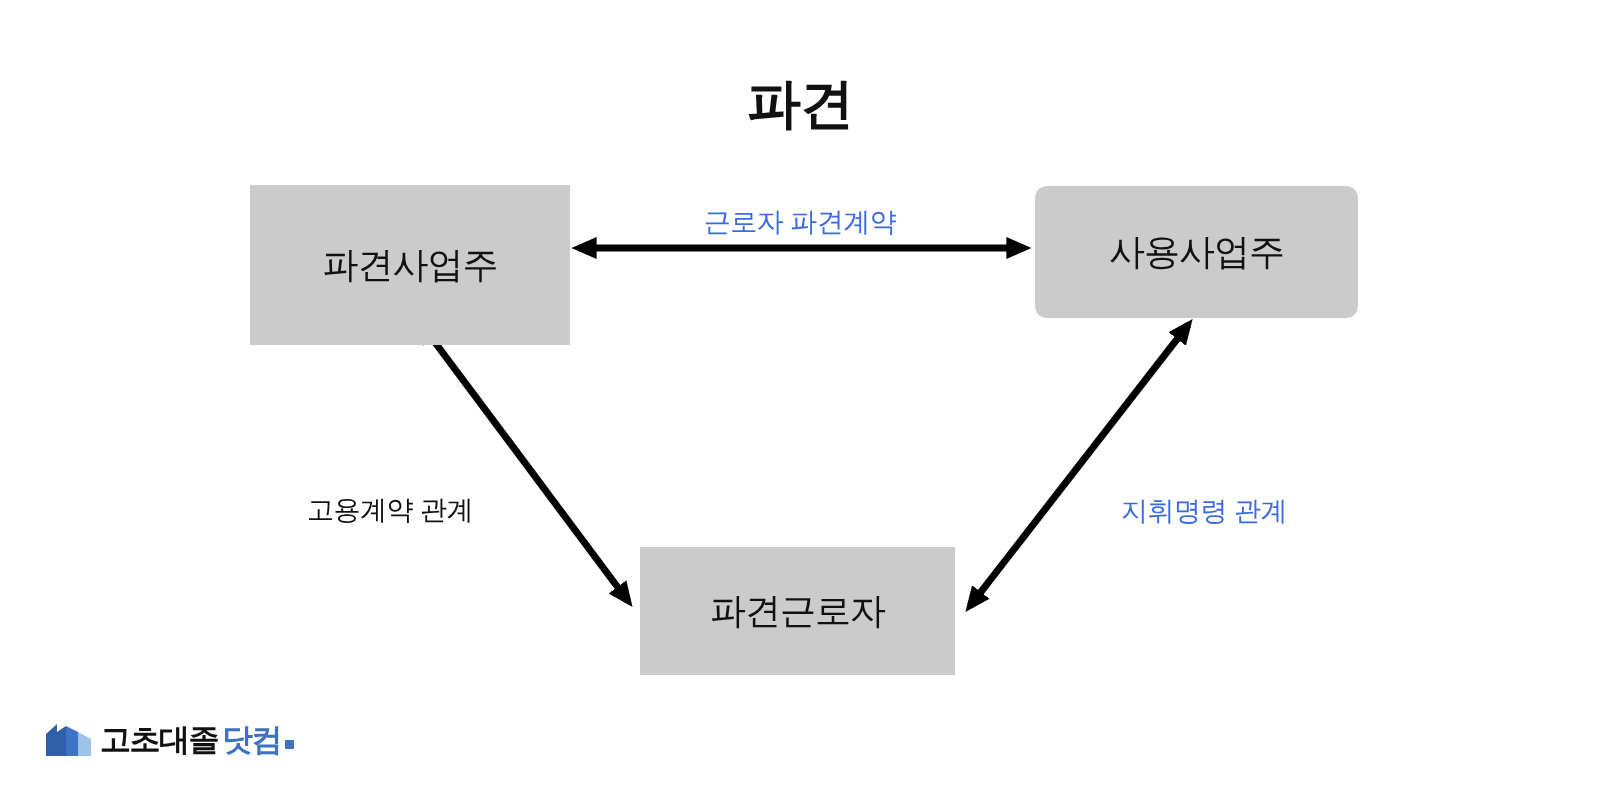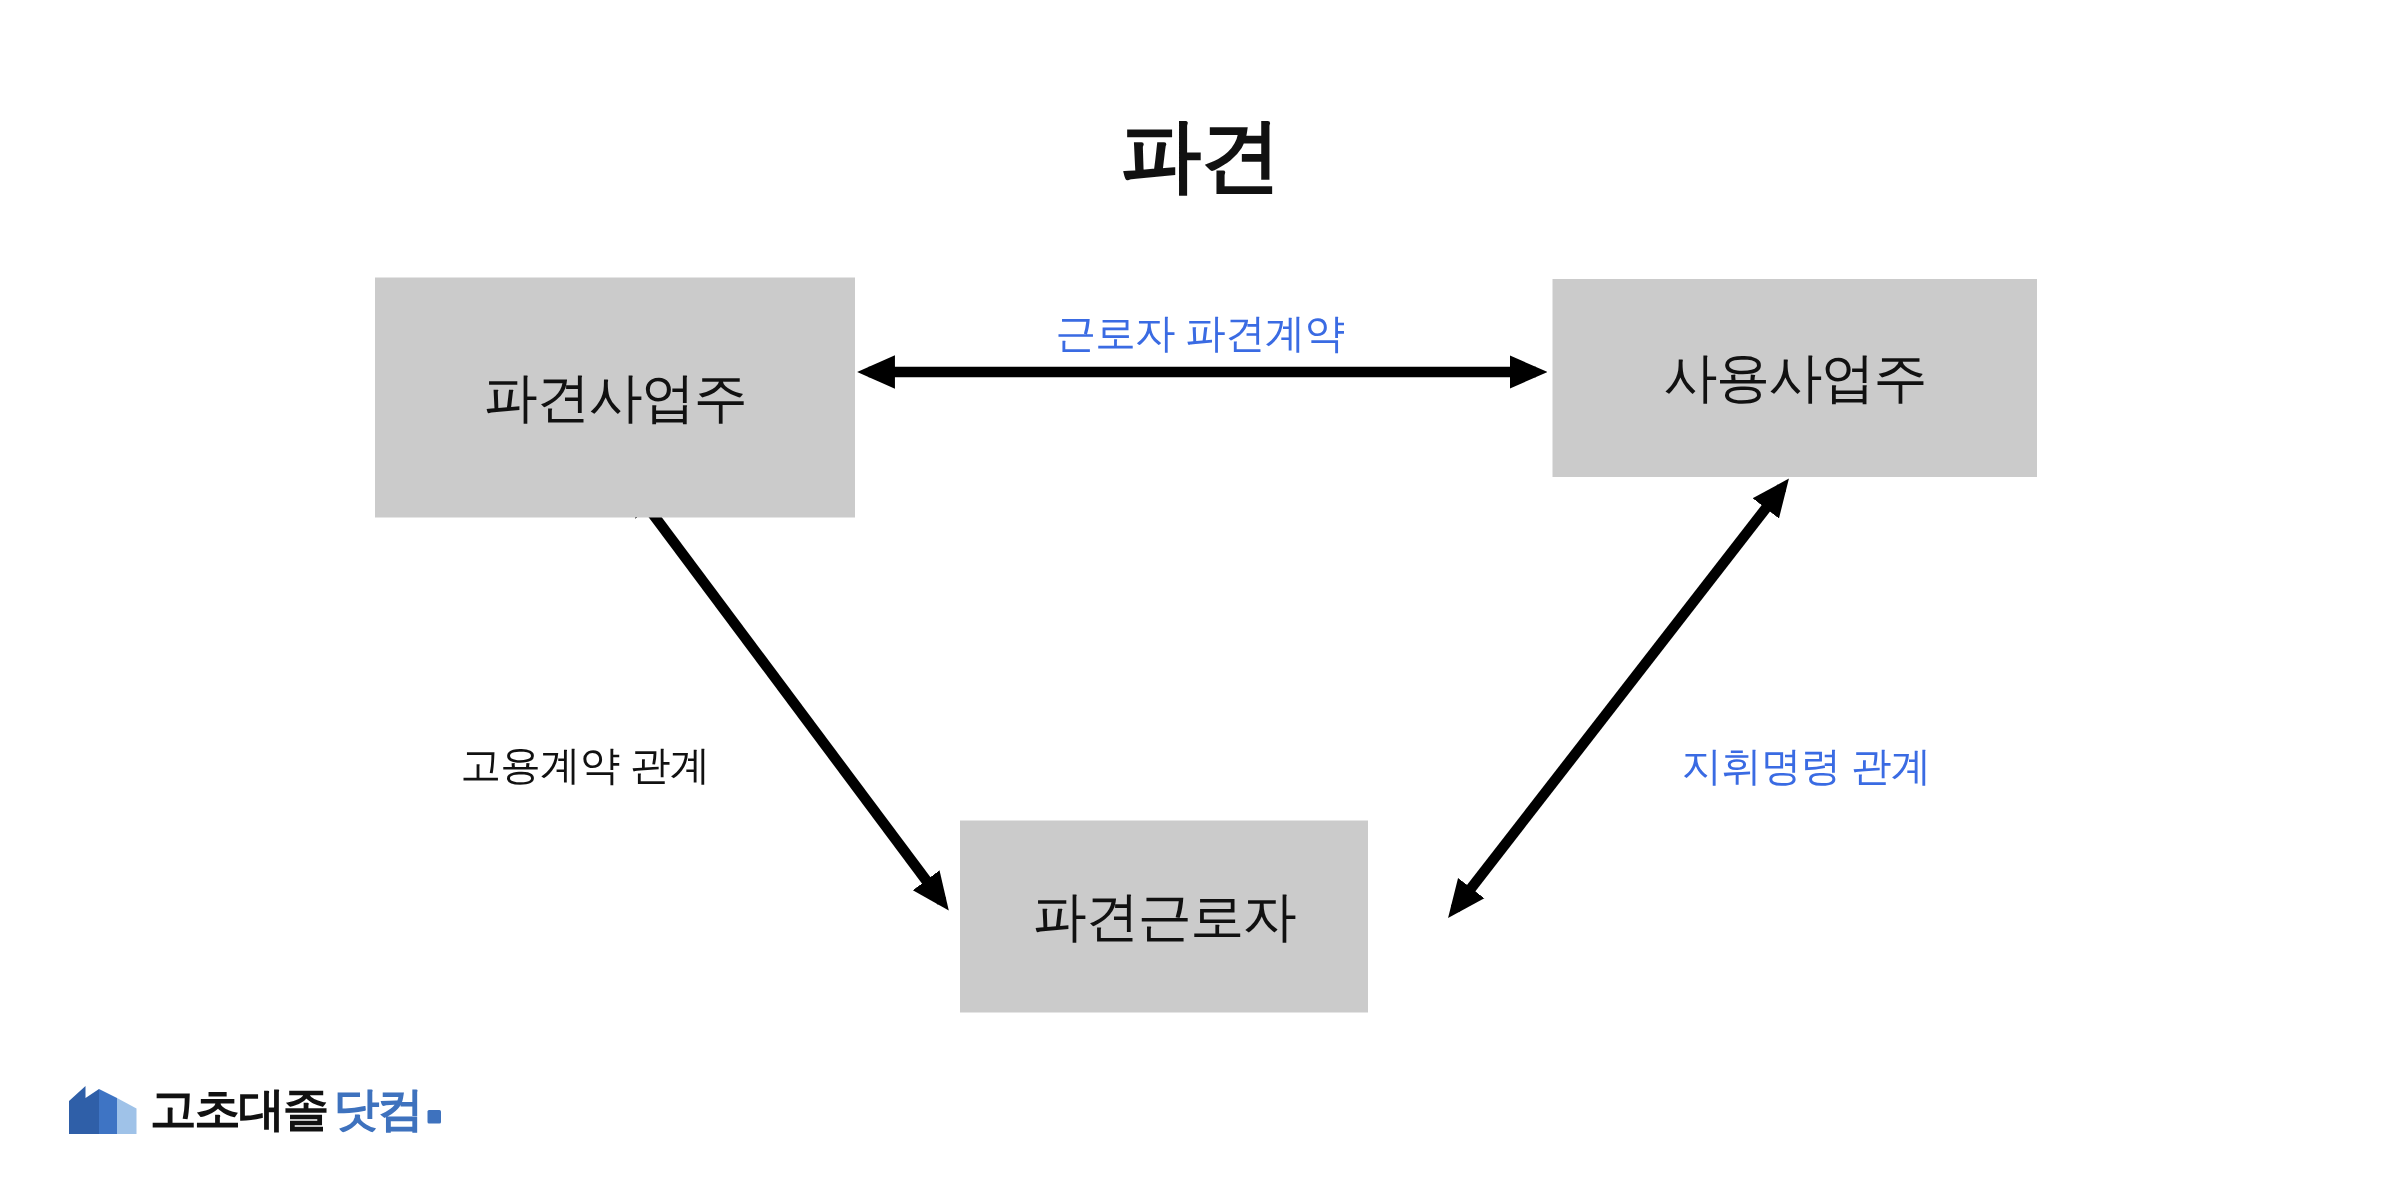--- a/index.html
+++ b/index.html
@@ -20,22 +20,22 @@
     text-align:center;font-size:54px;font-weight:800;color:var(--text);
     letter-spacing:-1px;
   }
 
   .node{
     position:absolute;background:var(--box-fill);
     display:flex;align-items:center;justify-content:center;
     font-size:36px;font-weight:400;color:var(--text);letter-spacing:-1px;
   }
   .node-left{left:250px;top:185px;width:320px;height:160px;}
-  .node-right{left:1035px;top:186px;width:323px;height:132px;}
-  .node-bottom{left:640px;top:547px;width:272px;height:128px;}
+  .node-right{left:1035px;top:186px;width:323px;height:132px;border-radius:12px;}
+  .node-bottom{left:640px;top:547px;width:315px;height:128px;}
 
   .arrows-layer{position:absolute;left:0;top:0;width:1600px;height:800px;pointer-events:none;}
   .arrow-line{stroke:var(--arrow);stroke-width:7;}
 
   .edge-label{
     position:absolute;transform:translate(-50%,-50%);
     font-size:27px;font-weight:400;white-space:nowrap;letter-spacing:-0.5px;
   }
   .edge-label.blue{color:var(--accent-blue);}
   .edge-label.black{color:var(--text);}

